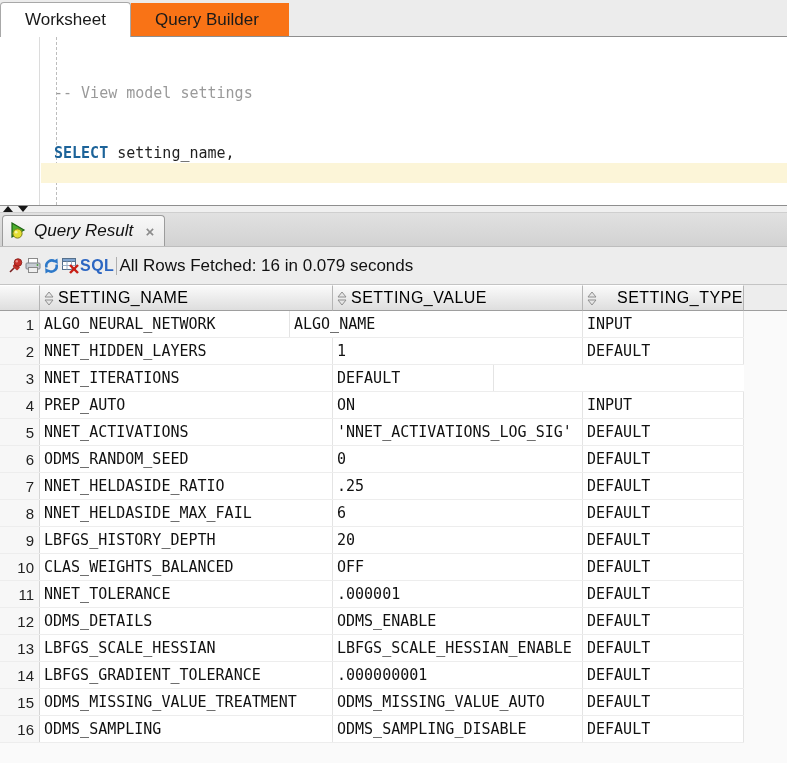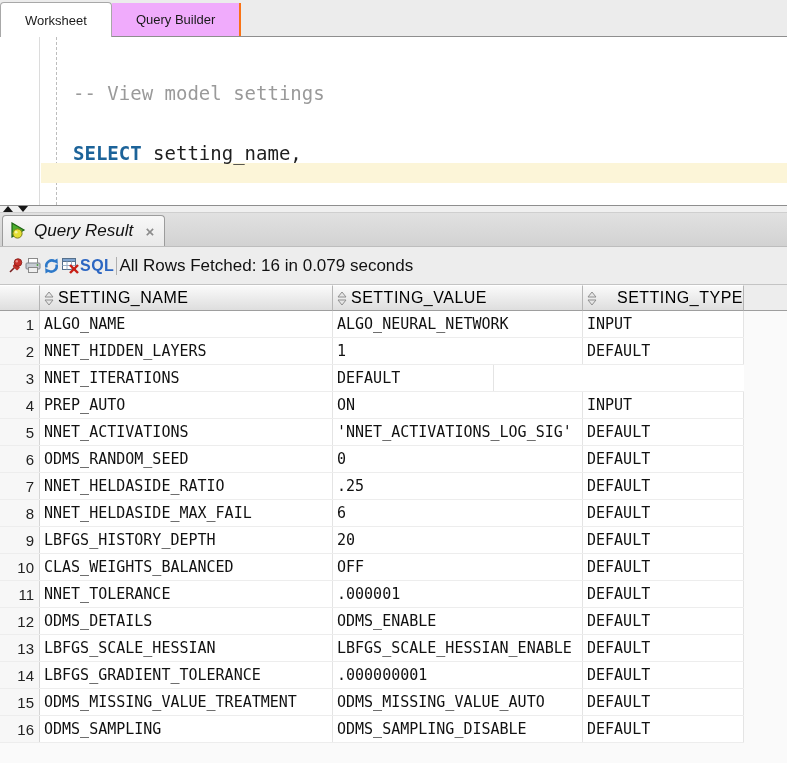--- a/index.html
+++ b/index.html
@@ -3,35 +3,35 @@
 <meta charset="utf-8">
 <style>
   * { box-sizing: border-box; margin: 0; padding: 0; }
   html,body { width: 787px; height: 763px; overflow: hidden; }
   body { font-family: "Liberation Sans", sans-serif; background: #FAFAFA; position: relative; }
 
   
   .editor-tabbar { height: 37px; background: #ECECEC; border-bottom: 1px solid #8E8E8E;
                    display: flex; align-items: flex-end; }
   .etab { height: 33px; display: flex; align-items: center; padding: 4px 24px;
-          font-size: 13px; color: #1A1A1A; }
+          font-size: 17px; color: #1A1A1A; }
   .etab.active { background: #FFFFFF; border: 1px solid #A8A8A8; border-bottom: none;
                  border-radius: 4px 4px 0 0; margin-bottom: -1px; height: 35px; }
-  .etab.inactive { background: #f0abfc; border-right: 2px solid #f97316; }
+  .etab.inactive { background: #f97316; border-right: 6px solid #f97316; }
 
   
   .editor { height: 168px; background: #FFF; position: relative; overflow: hidden; }
   .gutter { position: absolute; left: 0; top: 0; bottom: 0; width: 40px;
             background: #FFFFFF; border-right: 1px solid #DCDCDC; }
   .indent-guide { position: absolute; left: 56px; top: 0; bottom: 0;
                   border-left: 1px dashed #BDBDBD; }
   .current-line { position: absolute; left: 41px; right: 0; top: 126px; height: 20px;
                   background: #FCF5D8; }
-  .code { position: absolute; left: 73px; top: 6px;
-          font-family: "DejaVu Sans Mono", monospace; font-size: 19px; line-height: 20px;
+  .code { position: absolute; left: 54px; top: 6px;
+          font-family: "DejaVu Sans Mono", monospace; font-size: 15px; line-height: 20px;
           white-space: pre; color: #1F1F1F; }
   .kw  { color: #1C6399; font-weight: bold; }
   .cmt { color: #9A9A9A; }
 
   
   .splitter { height: 8px; background: #F0F0F0; border-top: 1px solid #8E8E8E;
               border-bottom: 1px solid #CFCFCF; display: flex; align-items: center;
               gap: 5px; padding-left: 3px; }
   .tri-up { width: 0; height: 0; border-left: 5px solid transparent;
             border-right: 5px solid transparent; border-bottom: 6px solid #161616; }
@@ -189,22 +189,22 @@
       <polygon points="1,9 9,9 5,14" fill="#E6E6E6" stroke="#8F8F8F"></polygon>
     </svg>
     <span>SETTING_TYPE</span>
   </div>
   <div class="hfill"></div>
 </div>
 
 <div class="grid-body">
     <div class="grid-row">
       <div class="cell rownum">1</div>
+      <div class="cell c-val">ALGO_NEURAL_NETWORK</div>
       <div class="cell c-name">ALGO_NAME</div>
-      <div class="cell c-val">ALGO_NEURAL_NETWORK</div>
       <div class="cell c-type">INPUT</div>
     </div>
     <div class="grid-row">
       <div class="cell rownum">2</div>
       <div class="cell c-name">NNET_HIDDEN_LAYERS</div>
       <div class="cell c-val">1</div>
       <div class="cell c-type">DEFAULT</div>
     </div>
     <div class="grid-row">
       <div class="cell rownum">3</div>

